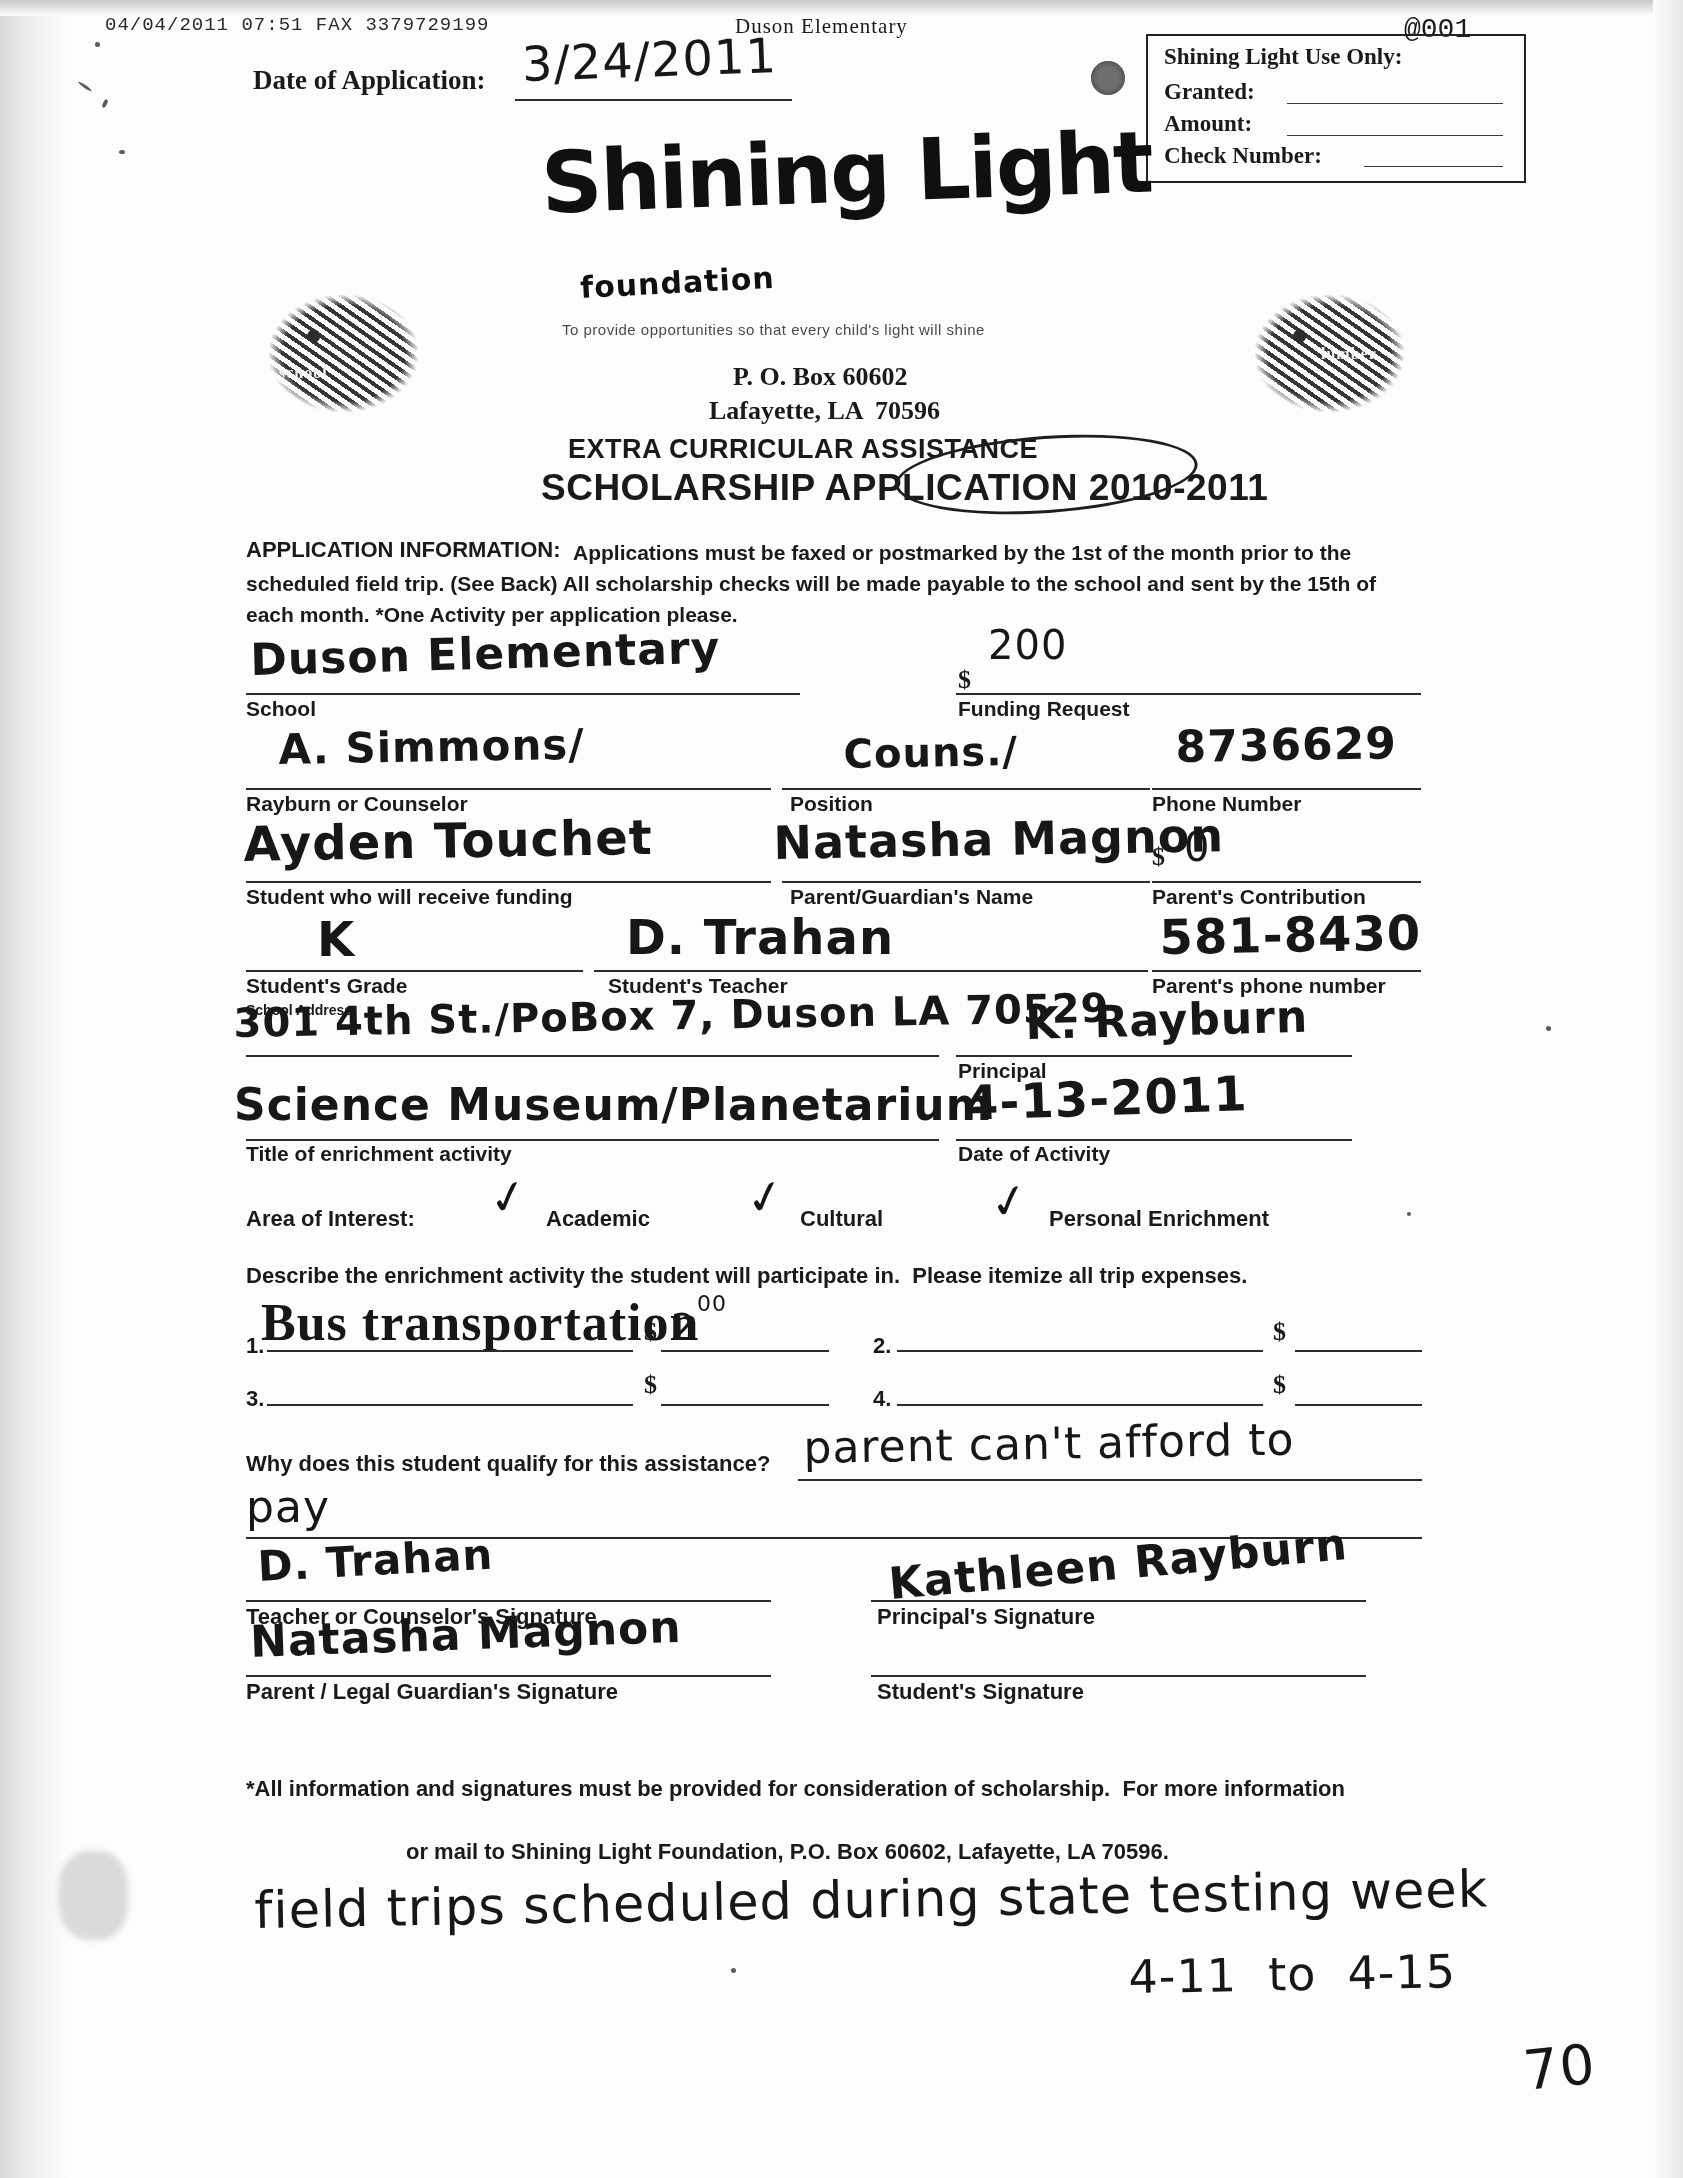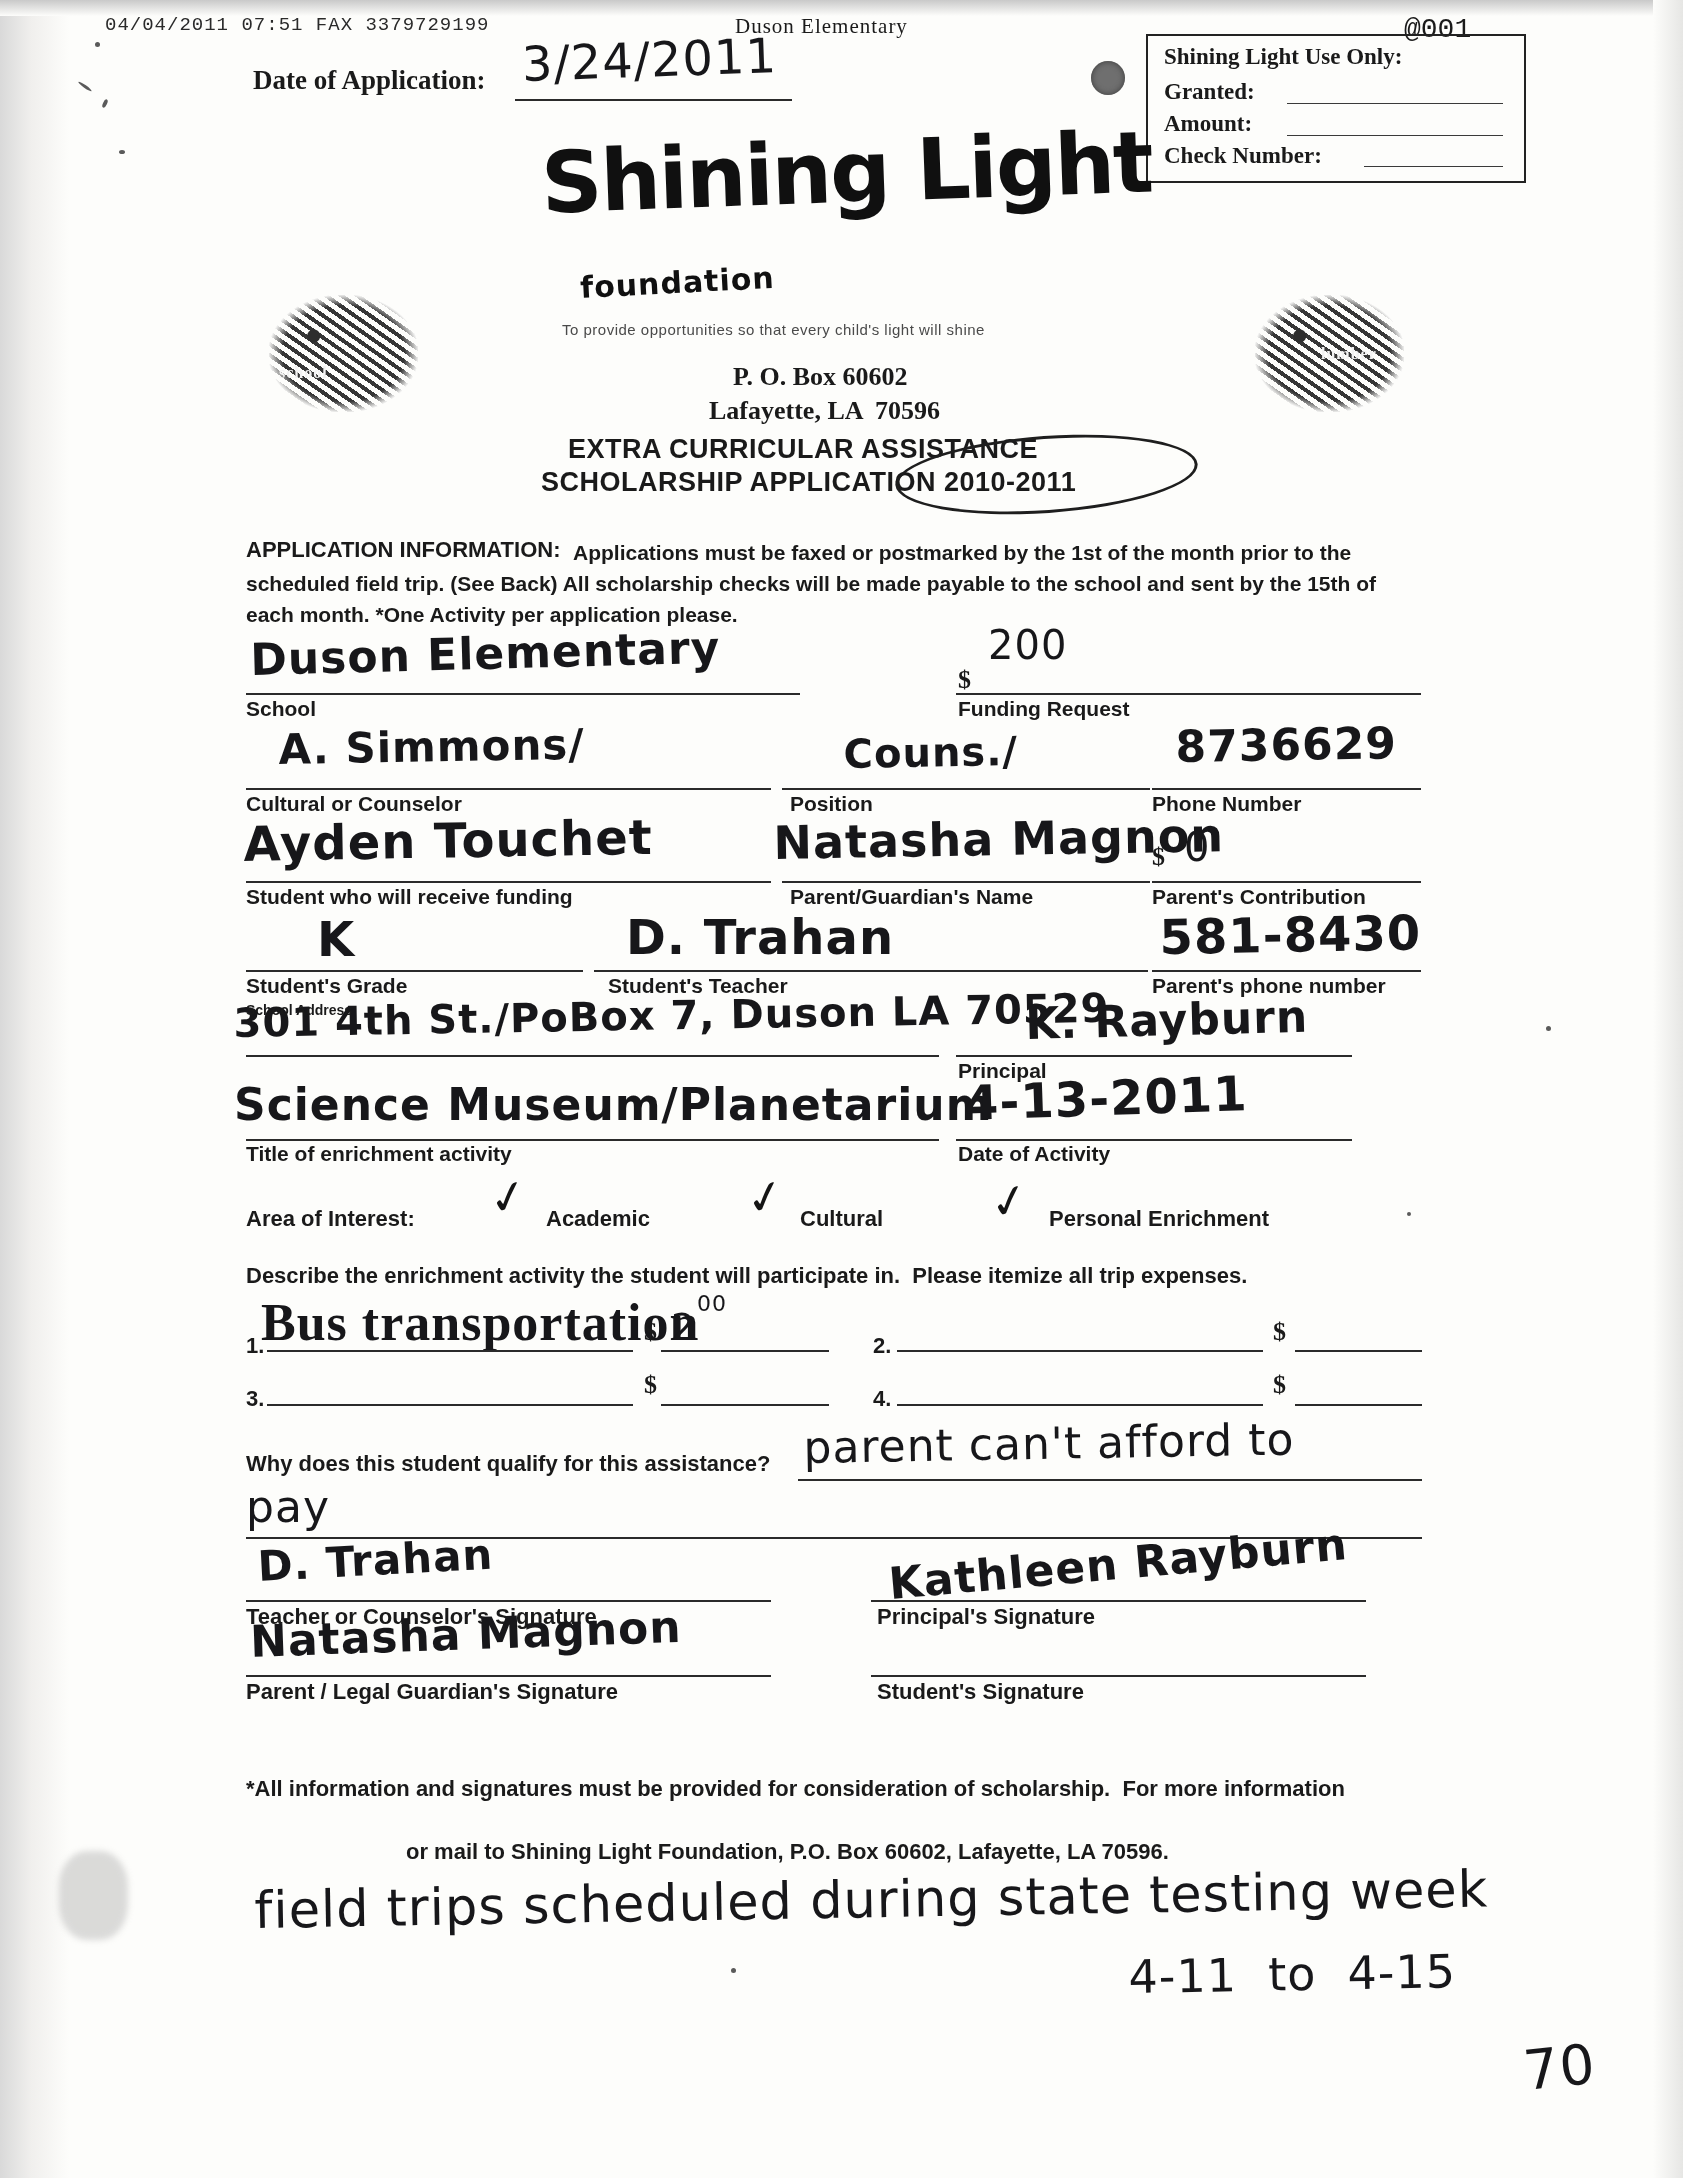--- a/index.html
+++ b/index.html
@@ -196,37 +196,37 @@
 
   <div class="clipart" style="left:269px;top:295px;"></div>
   <div class="clipword" style="left:279px;top:364px;">school</div>
   <div class="clipart" style="left:1255px;top:295px;"></div>
   <div class="clipword" style="left:1321px;top:345px;">lumber</div>
 
   <div class="t serif" style="left:733px;top:362px;font-size:26px;font-weight:700;">P. O. Box 60602</div>
   <div class="t serif" style="left:709px;top:396px;font-size:26px;font-weight:700;">Lafayette, LA  70596</div>
 
   <div class="t print" style="left:568px;top:434px;font-size:27px;letter-spacing:0.5px;">EXTRA CURRICULAR ASSISTANCE</div>
-  <div class="t print" style="left:541px;top:467px;font-size:27px;letter-spacing:0.5px;">SCHOLARSHIP APPLICATION 2010-2011</div>
+  <div class="t print" style="left:541px;top:467px;font-size:37px;letter-spacing:0.5px;">SCHOLARSHIP APPLICATION 2010-2011</div>
   <div class="ellipse" style="left:895px;top:436px;width:297px;height:71px;"></div>
 
   <div class="t print" style="left:246px;top:537px;font-size:22px;">APPLICATION INFORMATION:</div>
   <div class="t print" style="left:246px;top:537px;font-size:21px;width:1168px;white-space:normal;line-height:31px;text-indent:327px;">Applications must be faxed or postmarked by the 1st of the month prior to the scheduled field trip. (See Back)  All scholarship checks will be made payable to the school and sent by the 15th of each month.  *One Activity per application please.</div>
 
   <div class="hand thick" style="left:251px;top:634px;font-size:44px;transform:rotate(-1.5deg);">Duson Elementary</div>
   <div class="line" style="left:246px;top:693px;width:554px;"></div>
   <div class="t print" style="left:246px;top:697px;font-size:21px;">School</div>
   <div class="t serif" style="left:958px;top:665px;font-size:26px;font-weight:700;">$</div>
   <div class="hand" style="left:988px;top:622px;font-size:40px;">200</div>
   <div class="line" style="left:956px;top:693px;width:465px;"></div>
   <div class="t print" style="left:958px;top:697px;font-size:21px;">Funding Request</div>
 
   <div class="hand thick" style="left:279px;top:725px;font-size:42px;transform:rotate(-1deg);">A. Simmons/</div>
   <div class="line" style="left:246px;top:788px;width:525px;"></div>
-  <div class="t print" style="left:246px;top:792px;font-size:21px;">Cultural or Counselor</div>
+  <div class="t print" style="left:246px;top:792px;font-size:21px;">Rayburn or Counselor</div>
   <div class="hand thick" style="left:844px;top:731px;font-size:40px;transform:rotate(-1deg);">Couns./</div>
   <div class="line" style="left:782px;top:788px;width:368px;"></div>
   <div class="t print" style="left:790px;top:792px;font-size:21px;">Position</div>
   <div class="hand thick" style="left:1176px;top:721px;font-size:44px;transform:rotate(-1deg);">8736629</div>
   <div class="line" style="left:1152px;top:788px;width:269px;"></div>
   <div class="t print" style="left:1152px;top:792px;font-size:21px;">Phone Number</div>
 
   <div class="hand thick" style="left:244px;top:816px;font-size:48px;transform:rotate(-1deg);">Ayden Touchet</div>
   <div class="line" style="left:246px;top:881px;width:525px;"></div>
   <div class="t print" style="left:246px;top:885px;font-size:21px;">Student who will receive funding</div>

